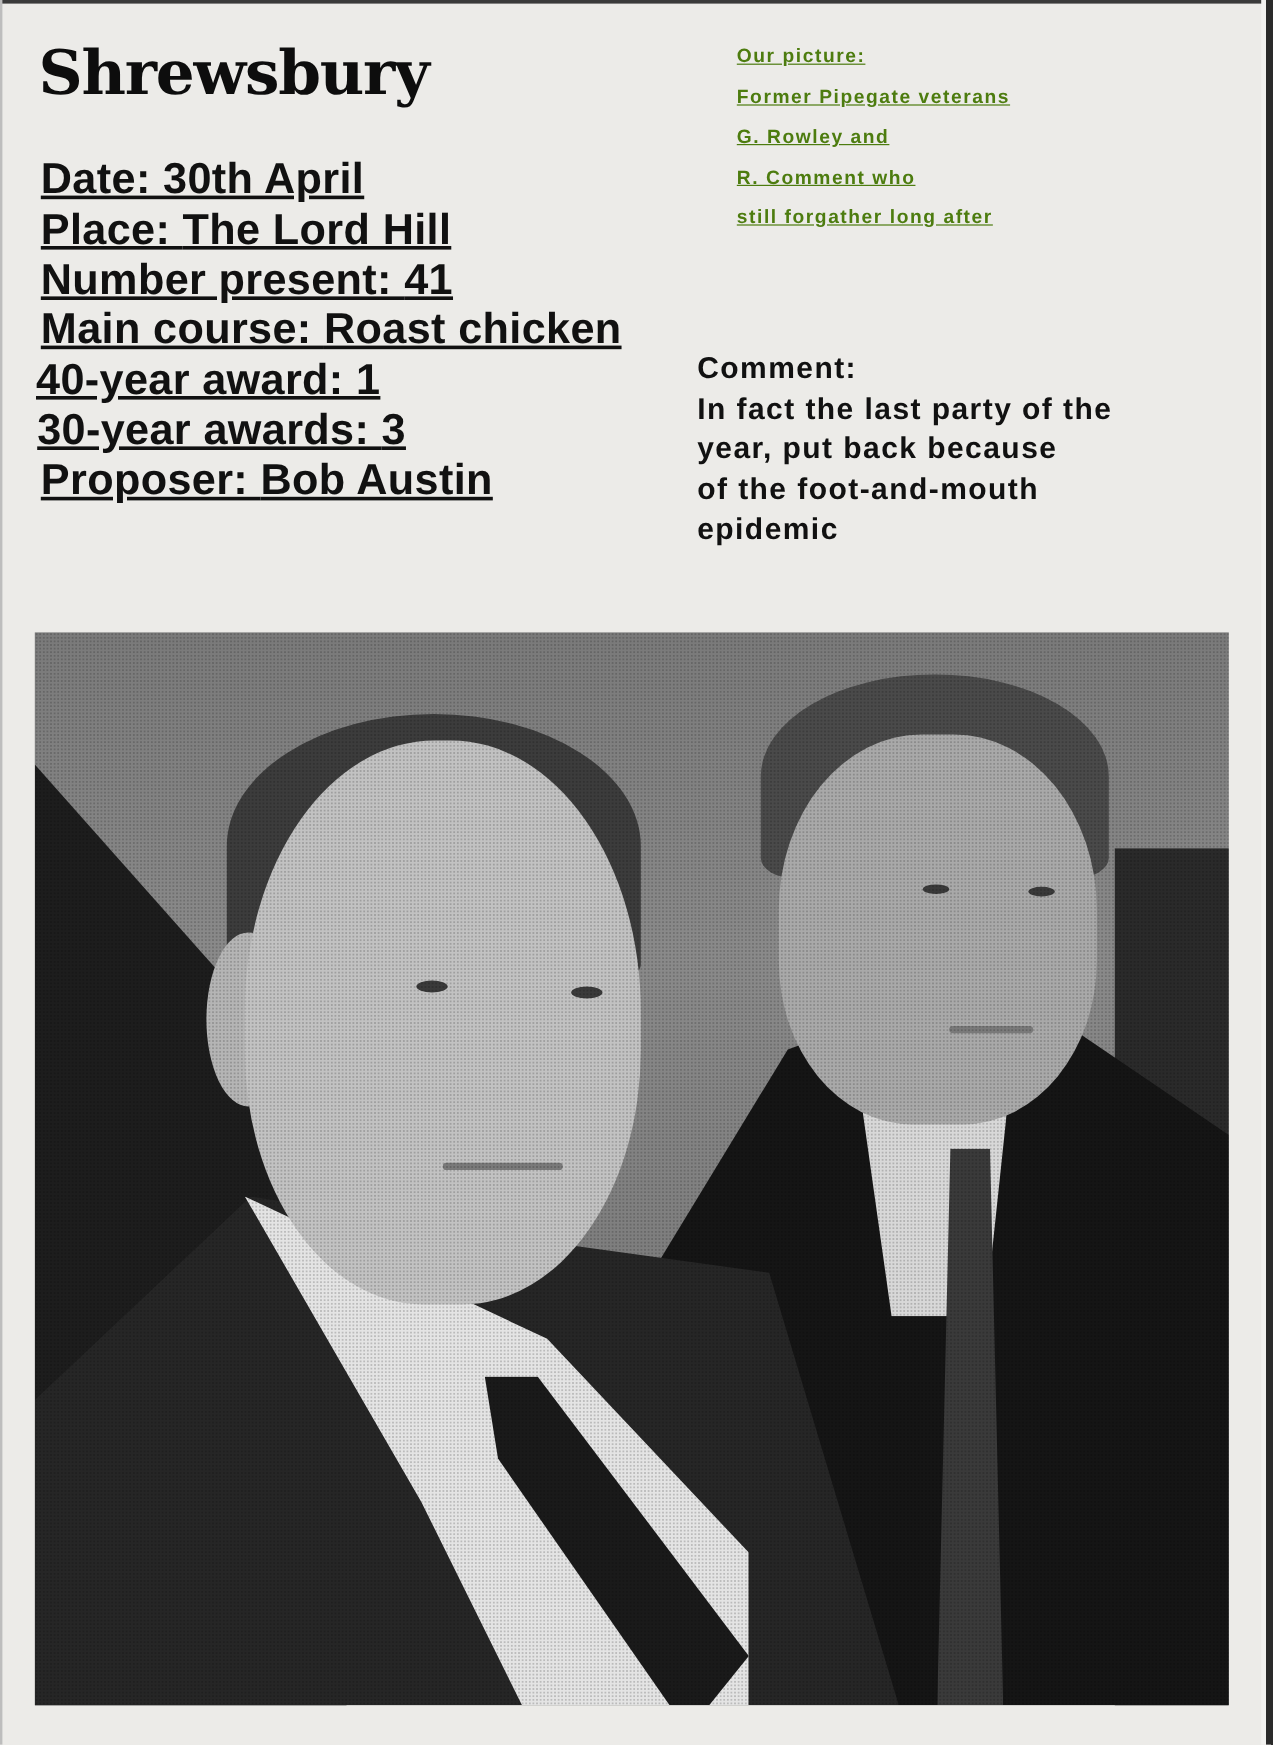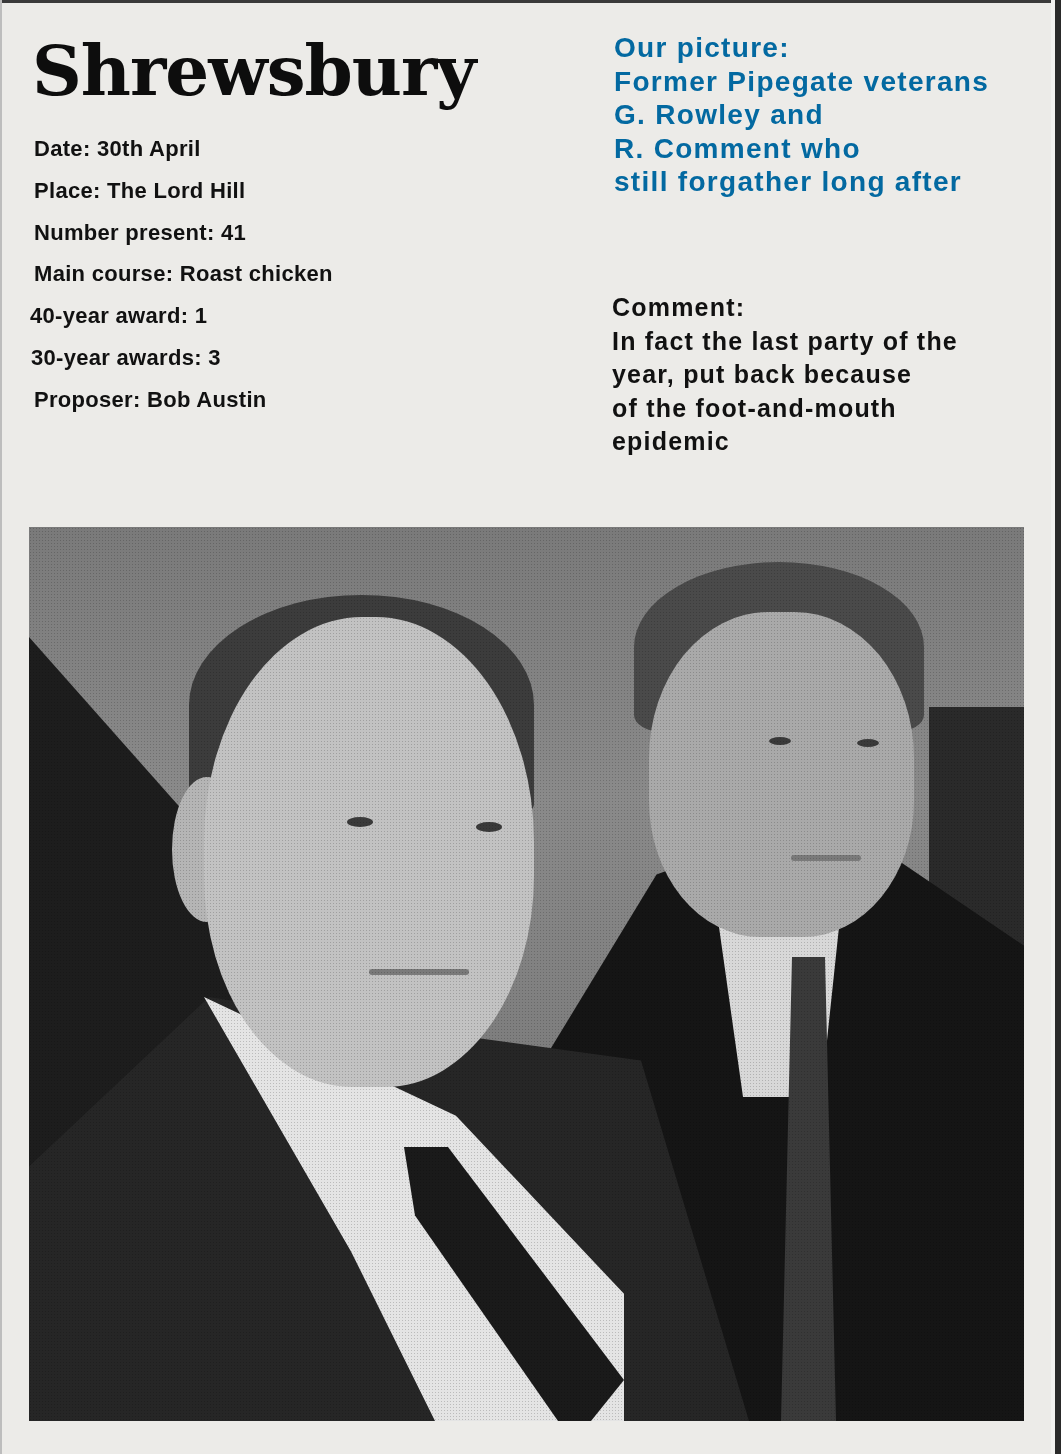--- a/index.html
+++ b/index.html
@@ -10,36 +10,37 @@
       color: #111;
     }
     .top-border { position: absolute; left: 0; top: 0; width: 1061px; height: 3px; background: #3a3a3a; }
     .right-border { position: absolute; right: 0; top: 0; width: 6px; height: 1454px; background: #2a2a2a; }
     .right-border-gap { position: absolute; right: 6px; top: 0; width: 4px; height: 1454px; background: #f2f2f0; }
     .left-edge { position: absolute; left: 0; top: 0; width: 2px; height: 1454px; background: #bdbdbd; }
 
     .title {
       position: absolute; left: 32px; top: 36px; margin: 0;
       font-family: "DejaVu Serif", "Liberation Serif", serif;
-      font-weight: bold; font-size: 69px; letter-spacing: -1px; line-height: 1;
+      font-weight: bold; font-size: 51px; letter-spacing: -1px; line-height: 1;
       color: #0d0d0d;
     }
     .facts { position: absolute; left: 34px; top: 128px; margin: 0; padding: 0; list-style: none; }
     .facts li {
-      font-weight: bold; font-size: 22px; line-height: 41.8px; white-space: nowrap;
+      font-weight: bold; font-size: 36px; line-height: 41.8px; white-space: nowrap;
       letter-spacing: 0.3px;
+      text-decoration: underline;
     }
     .facts li .k, .facts li .v { display: inline; }
 
     .caption { position: absolute; left: 614px; top: 31px; width: 420px; }
     .caption .hd, .caption .ln {
-      font-weight: bold; font-size: 28px; line-height: 33.5px; color: #0369a1;
-      letter-spacing: 1.3px; white-space: nowrap;
+      font-weight: bold; font-size: 16px; line-height: 33.5px; color: #4d7c0f;
+      letter-spacing: 1.3px; white-space: nowrap; text-decoration: underline;
     }
-    .comment { position: absolute; left: 612px; top: 291px; width: 420px; }
+    .comment { position: absolute; left: 581px; top: 291px; width: 420px; }
     .comment .hd, .comment .ln {
       font-weight: bold; font-size: 25px; line-height: 33.5px; color: #111;
       letter-spacing: 1.2px; white-space: nowrap;
     }
 
     .photo {
       position: absolute; left: 29px; top: 527px; width: 995px; height: 894px;
       overflow: hidden;
       background: linear-gradient(180deg, #7a7a7a 0%, #8a8a8a 30%, #6c6c6c 100%);
     }

